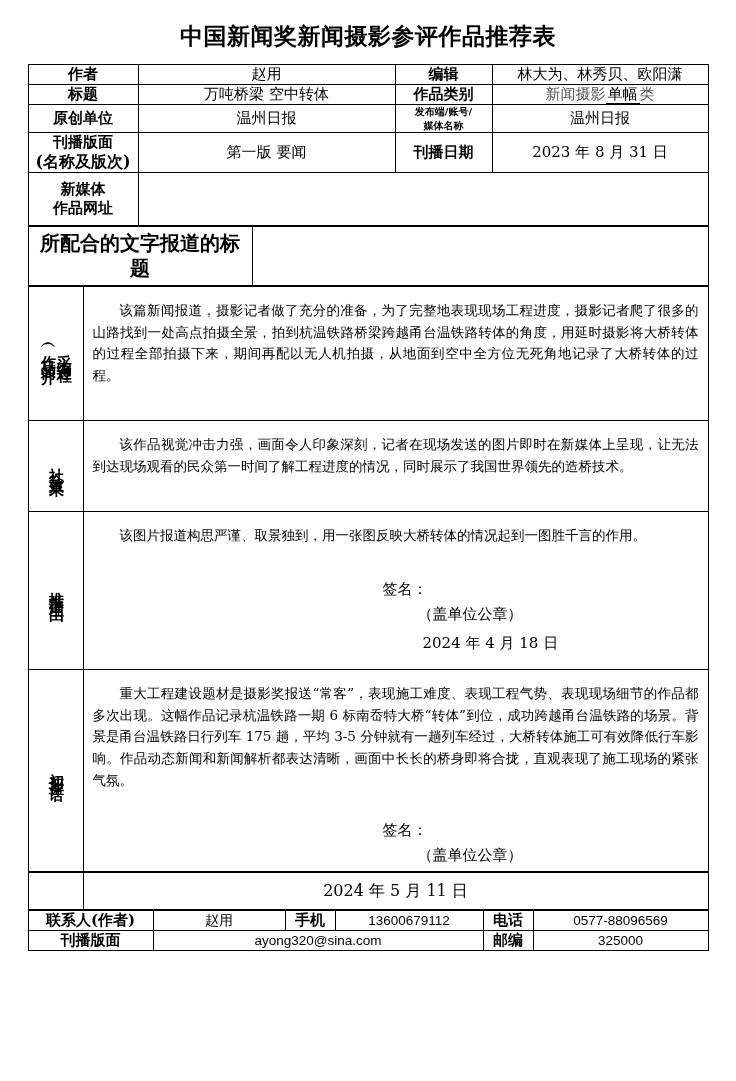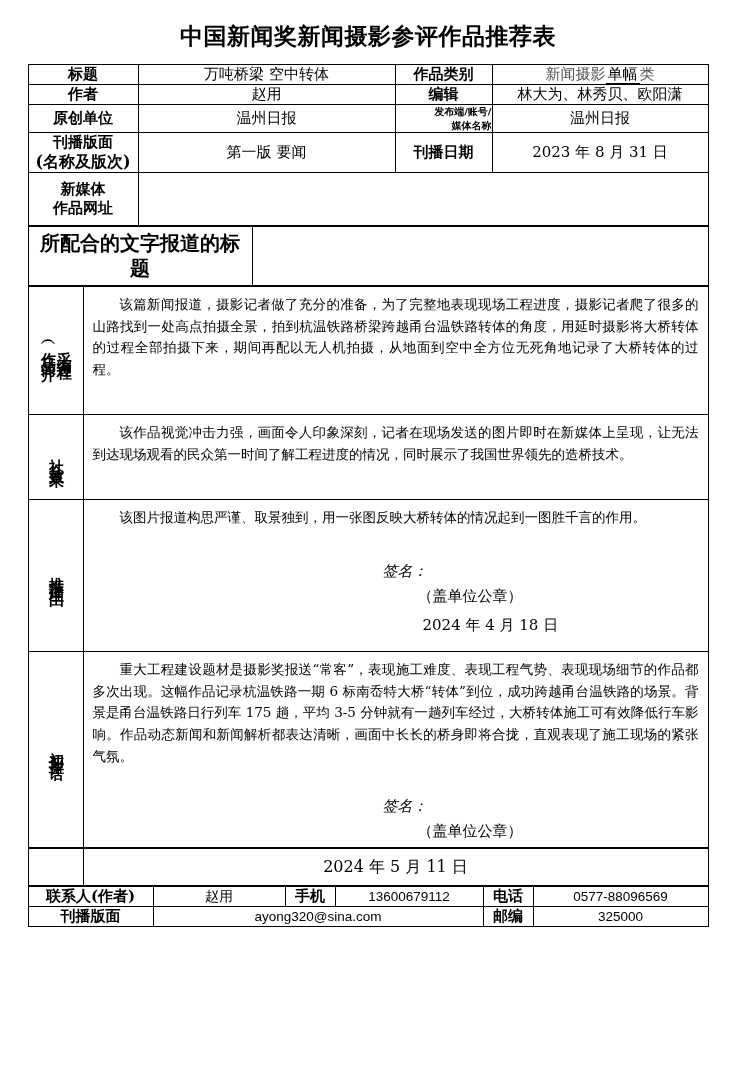--- a/index.html
+++ b/index.html
@@ -44,21 +44,21 @@
   }
   .lbl {
     text-align: center;
     font-size: 15px;
     font-weight: bold;
     font-family: "DejaVu Serif", "Liberation Serif", serif;
     line-height: 1.25;
     padding: 5px 2px;
   }
   .lbl-sm {
-    text-align: right;
+    text-align: center;
     font-size: 10px;
     font-weight: bold;
     font-family: "DejaVu Serif", "Liberation Serif", serif;
     line-height: 1.35;
     padding: 4px 2px;
   }
   .lbl-sub {
     font-size: 16px;
     font-weight: bold;
     display: block;
@@ -104,30 +104,30 @@
     line-height: 1.05;
     text-align: center;
   }
   .vcol.paren {
     font-weight: bold;
   }
   .body-text {
     font-size: 13.5px;
     line-height: 1.62;
     font-family: "DejaVu Serif", "Liberation Serif", serif;
-    padding: 7px 9px 7px 9px;
+    padding: 13px 9px 7px 9px;
     text-align: justify;
     text-indent: 27px;
   }
   .sig-block {
     font-family: "DejaVu Serif", "Liberation Serif", serif;
     font-size: 15px;
     padding: 0 9px 6px 9px;
   }
-  .sig-line1 { padding-left: 290px; padding-top: 26px; font-style: italic; }
+  .sig-line1 { padding-left: 290px; padding-top: 26px; }
   .sig-line2 { padding-left: 325px; padding-top: 6px; }
   .sig-line3 { padding-left: 330px; padding-top: 10px; }
   .spacer-lg { height: 26px; }
   .spacer-sm { height: 10px; }
   .date-right {
     font-family: "DejaVu Serif", "Liberation Serif", serif;
     font-size: 16px;
     text-align: center;
     padding: 12px 60px 12px 0;
   }
@@ -161,31 +161,31 @@
   <table class="form">
     <colgroup>
       <col style="width:110px">
       <col style="width:257px">
       <col style="width:97px">
       <col style="width:216px">
     </colgroup>
     <tbody>
 
       <tr>
+        <td class="lbl">作者</td>
+        <td class="val">赵用</td>
+        <td class="lbl">编辑</td>
+        <td class="val">林大为、林秀贝、欧阳潇</td>
+      </tr>
+
+      <tr>
         <td class="lbl">标题</td>
         <td class="val">万吨桥梁 空中转体</td>
         <td class="lbl">作品类别</td>
         <td class="val-u"><span>新闻摄影</span><span class="uline">单幅</span><span>类</span></td>
-      </tr>
-
-      <tr>
-        <td class="lbl">作者</td>
-        <td class="val">赵用</td>
-        <td class="lbl">编辑</td>
-        <td class="val">林大为、林秀贝、欧阳潇</td>
       </tr>
 
       <tr>
         <td class="lbl">原创单位</td>
         <td class="val">温州日报</td>
         <td class="lbl-sm">
           <span>发布端/账号/</span><br>
           <span>媒体名称</span>
         </td>
         <td class="val">温州日报</td>

